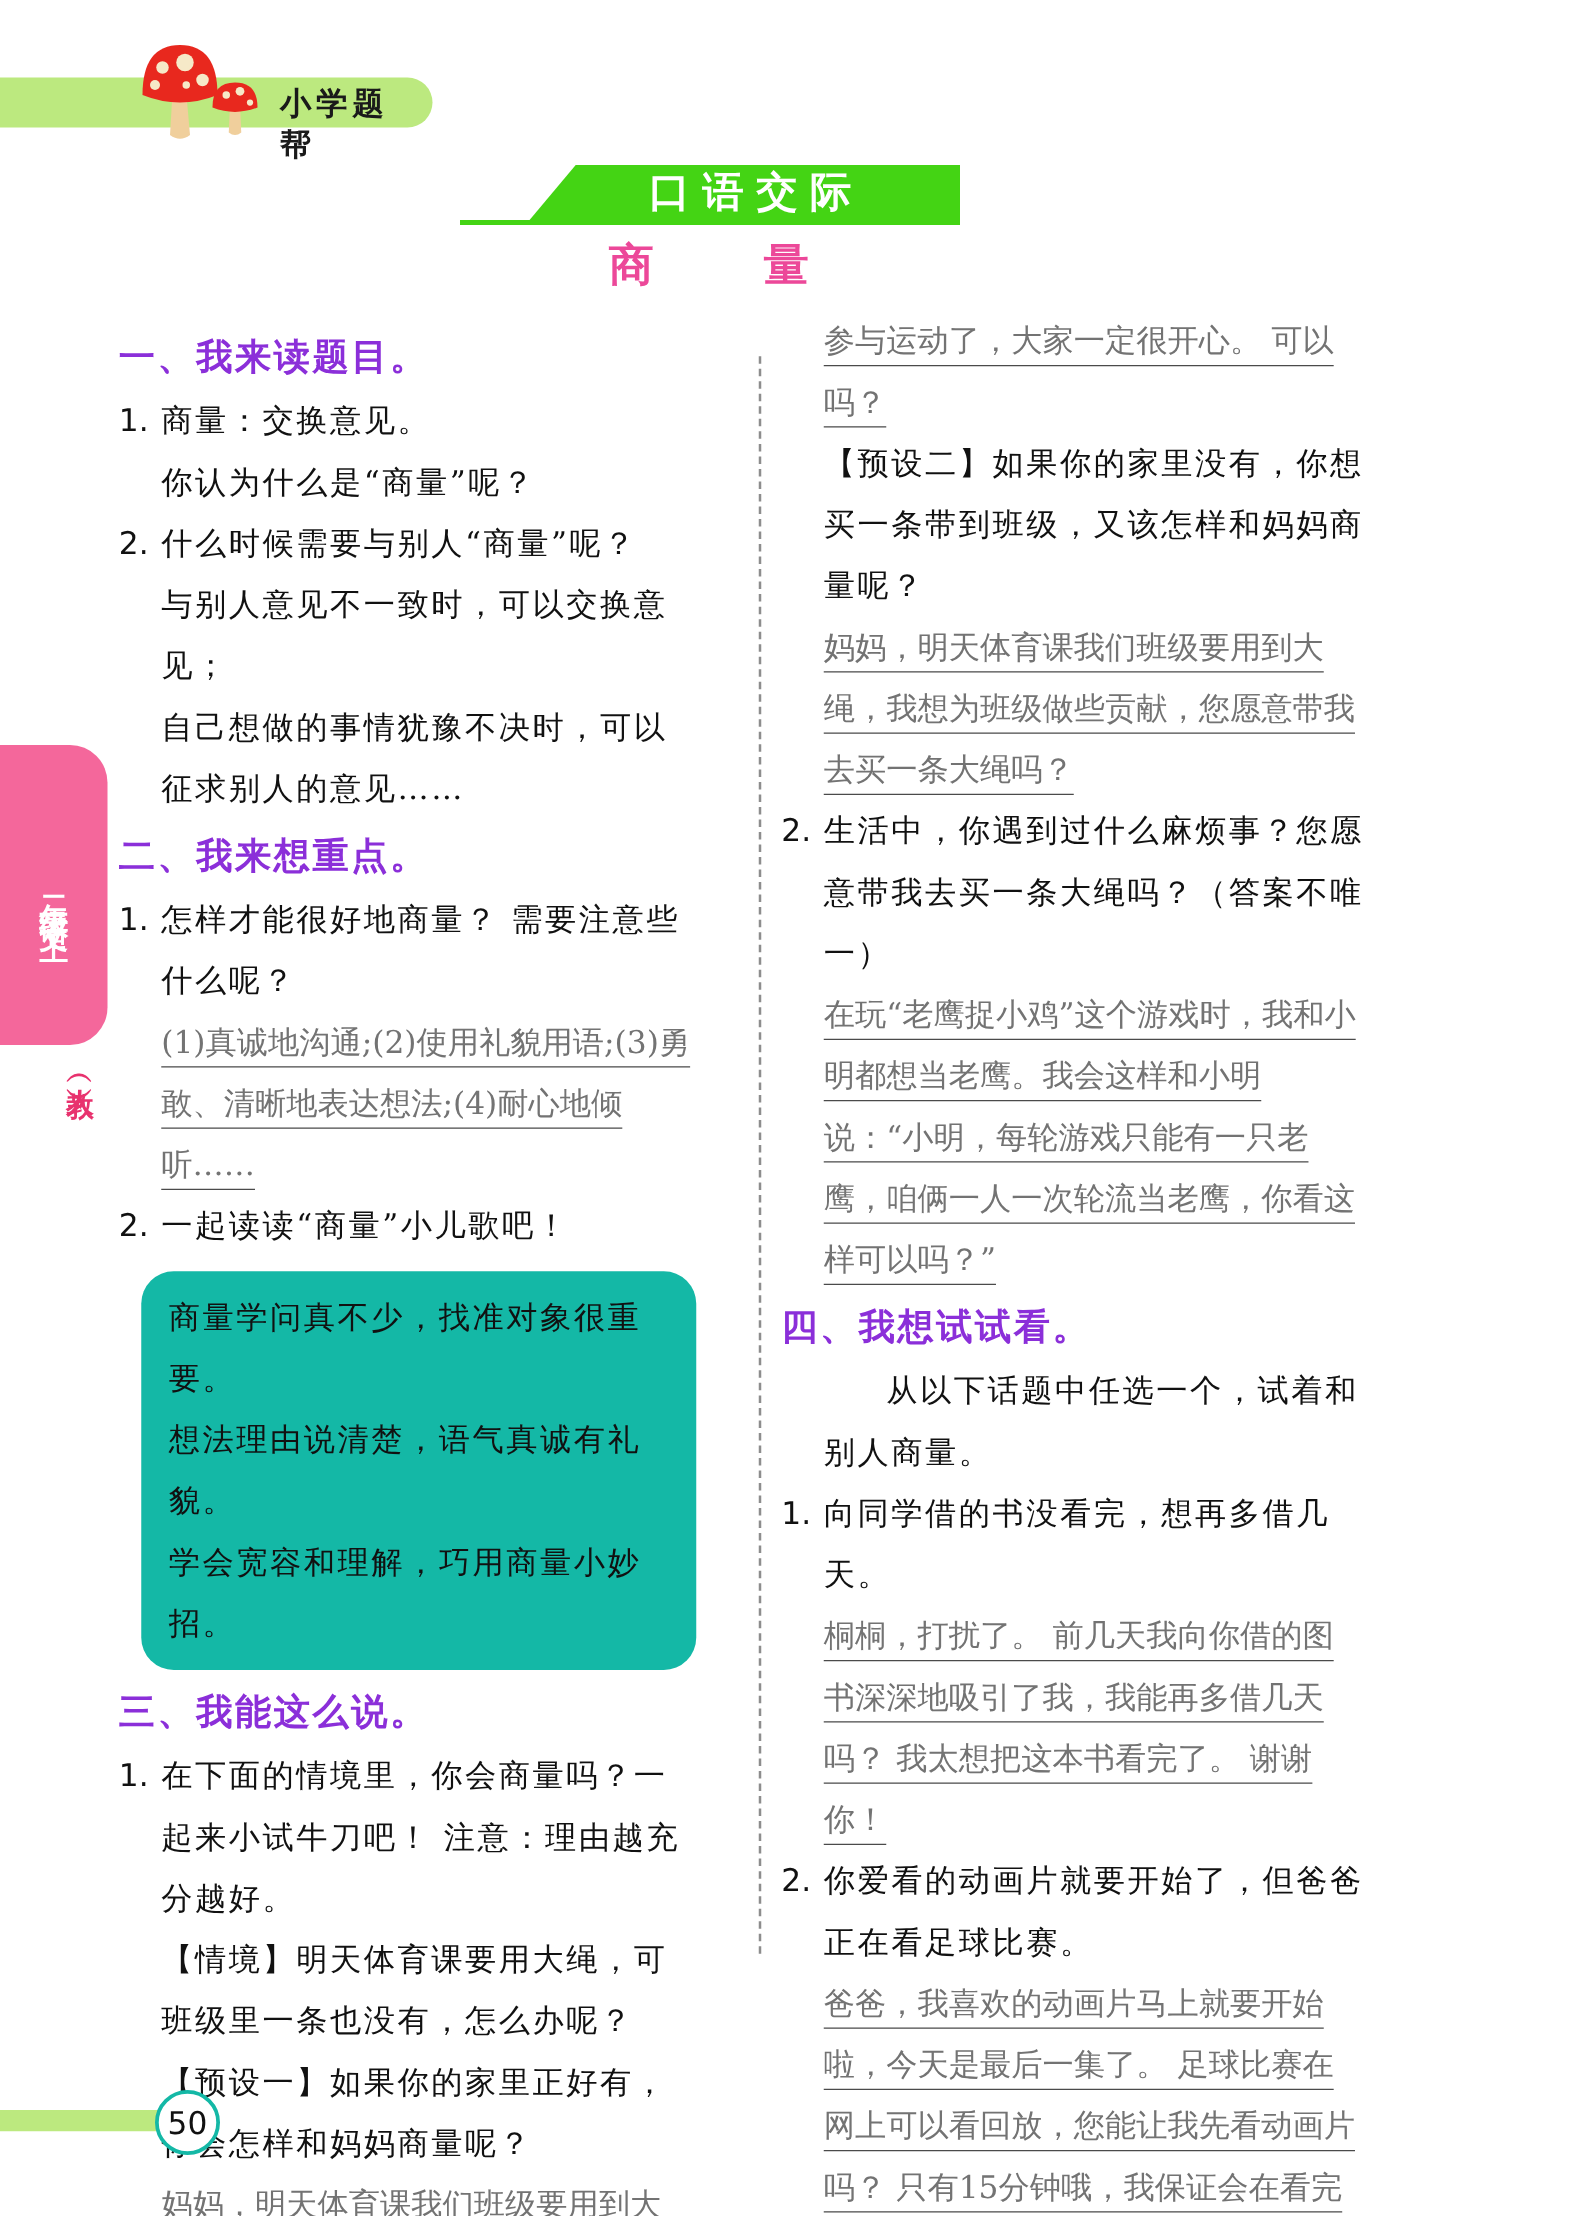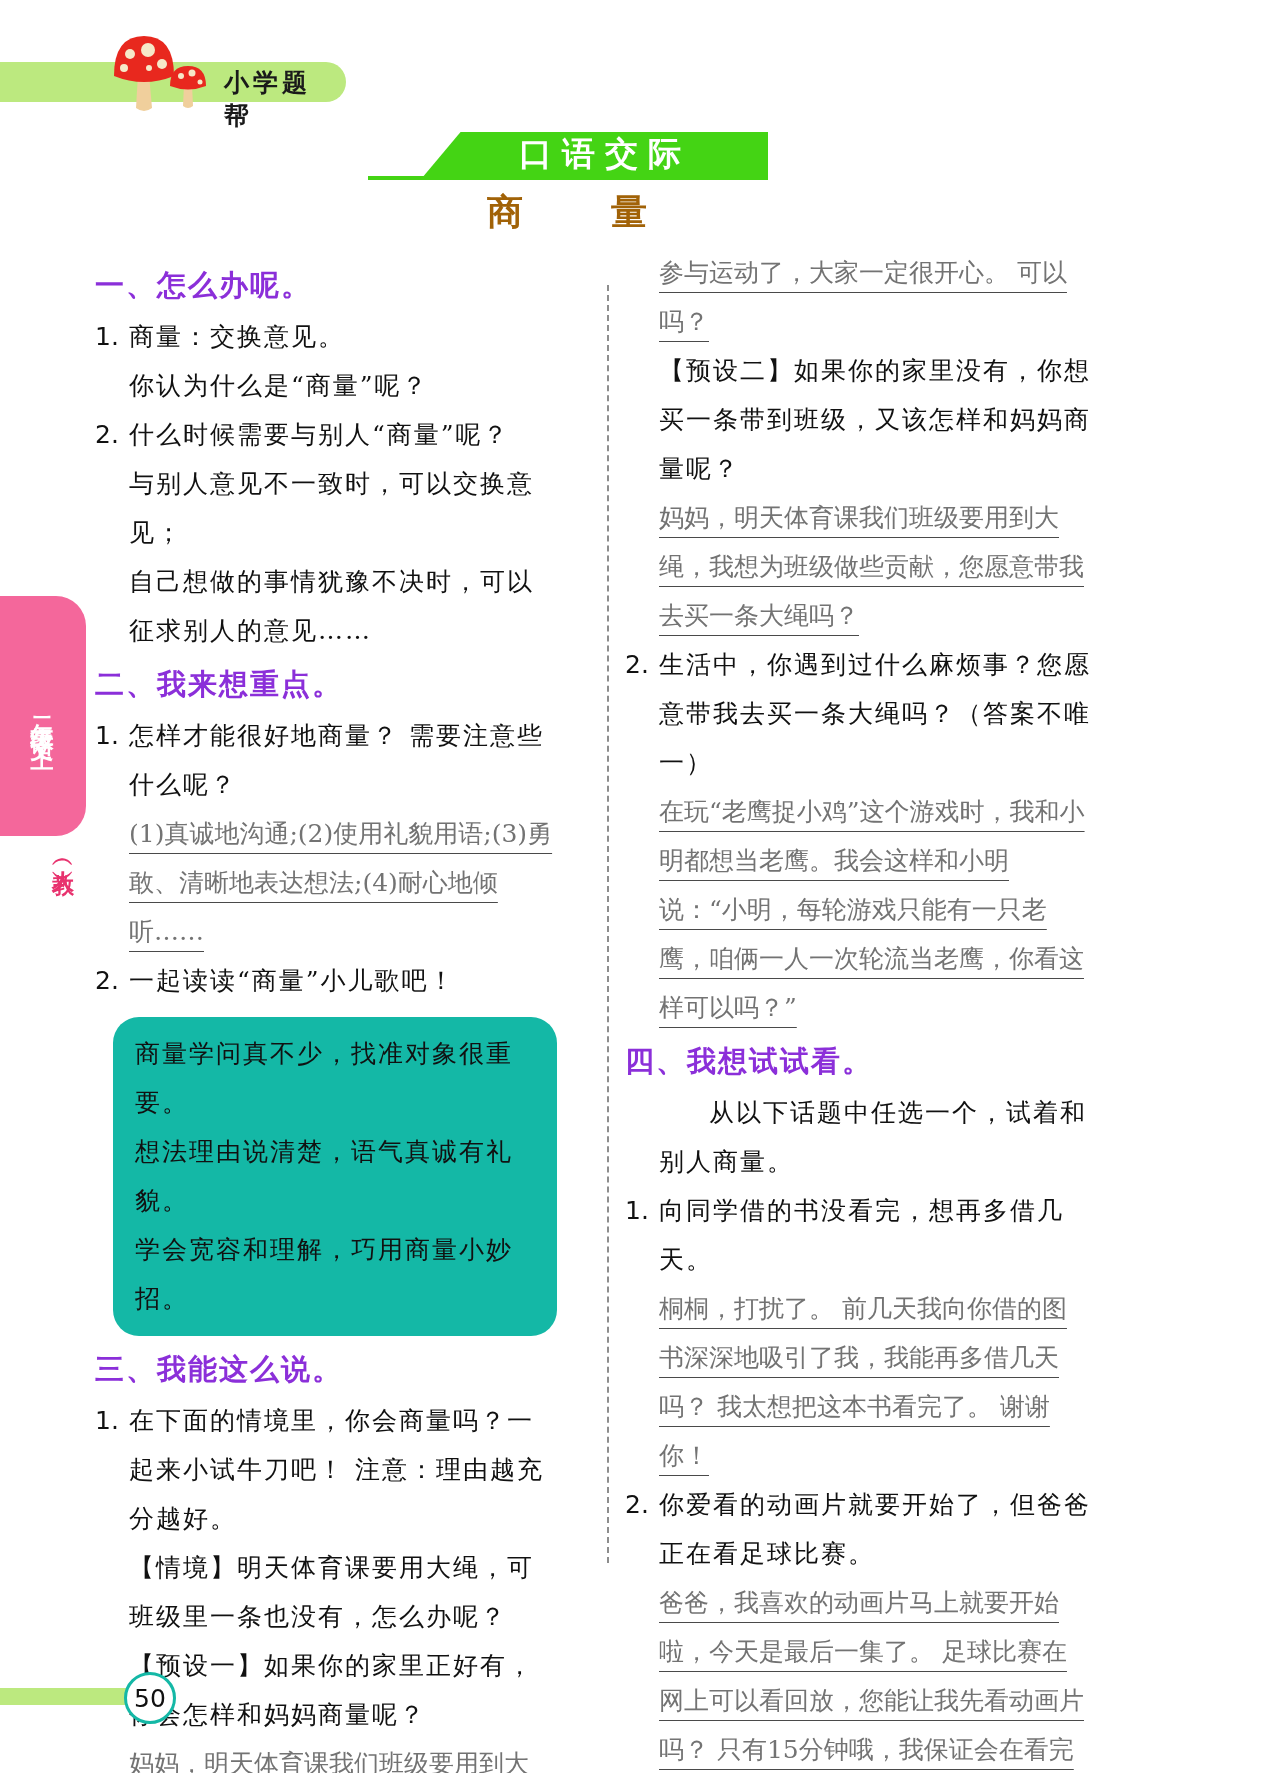--- a/index.html
+++ b/index.html
@@ -13,21 +13,21 @@
   .mushrooms{position:absolute;left:92px;top:30px;width:126px;height:86px;}
   .brand-text{position:absolute;left:224px;top:66px;width:110px;
     font-family:"DejaVu Sans",sans-serif;font-weight:bold;font-size:25px;letter-spacing:4px;color:#1a1a1a;}
   .banner{position:absolute;left:402px;top:132px;width:366px;height:48px;background:#44d414;
     clip-path:polygon(16% 0%,100% 0%,100% 100%,5% 100%);
     display:flex;align-items:flex-start;justify-content:center;}
   .banner span{font-family:"DejaVu Sans",sans-serif;font-weight:bold;font-size:33px;
     color:#ffffff;letter-spacing:10px;margin-left:40px;}
   .banner-tail{position:absolute;left:368px;top:176px;width:80px;height:4px;background:#44d414;}
   .page-title{position:absolute;left:0;top:188px;width:1160px;text-align:center;
-    font-weight:bold;font-size:36px;letter-spacing:26px;color:#a16207;}
+    font-weight:bold;font-size:36px;letter-spacing:26px;color:#ec4899;}
   
   .side-tab{position:absolute;left:0;top:596px;width:86px;height:240px;background:#f4679b;
     border-radius:0 30px 30px 0;display:flex;align-items:center;justify-content:center;}
   .side-tab span{writing-mode:vertical-rl;color:#ffffff;font-family:"DejaVu Sans",sans-serif;
     font-weight:bold;font-size:23px;letter-spacing:5px;}
   .side-edition{position:absolute;left:48px;top:852px;height:110px;
     writing-mode:vertical-rl;color:#e8326e;font-family:"DejaVu Sans",sans-serif;
     font-weight:bold;font-size:22px;letter-spacing:2px;}
   
   .page-band{position:absolute;left:0;top:1688px;width:130px;height:17px;background:#bce97f;}
@@ -82,21 +82,21 @@
 
   <div class="side-tab">
     <span>二年级语文・上</span>
   </div>
   <div class="side-edition">（人教）</div>
 
   <div class="divider"></div>
 
   <div class="col col-left">
 
-    <div class="heading">一、怎么办呢。</div>
+    <div class="heading">一、我来读题目。</div>
     <div class="item">
       <span class="num">1.</span>
       <div class="itext">
         <p>商量：交换意见。</p>
         <p>你认为什么是“商量”呢？</p>
       </div>
     </div>
     <div class="item">
       <span class="num">2.</span>
       <div class="itext">

